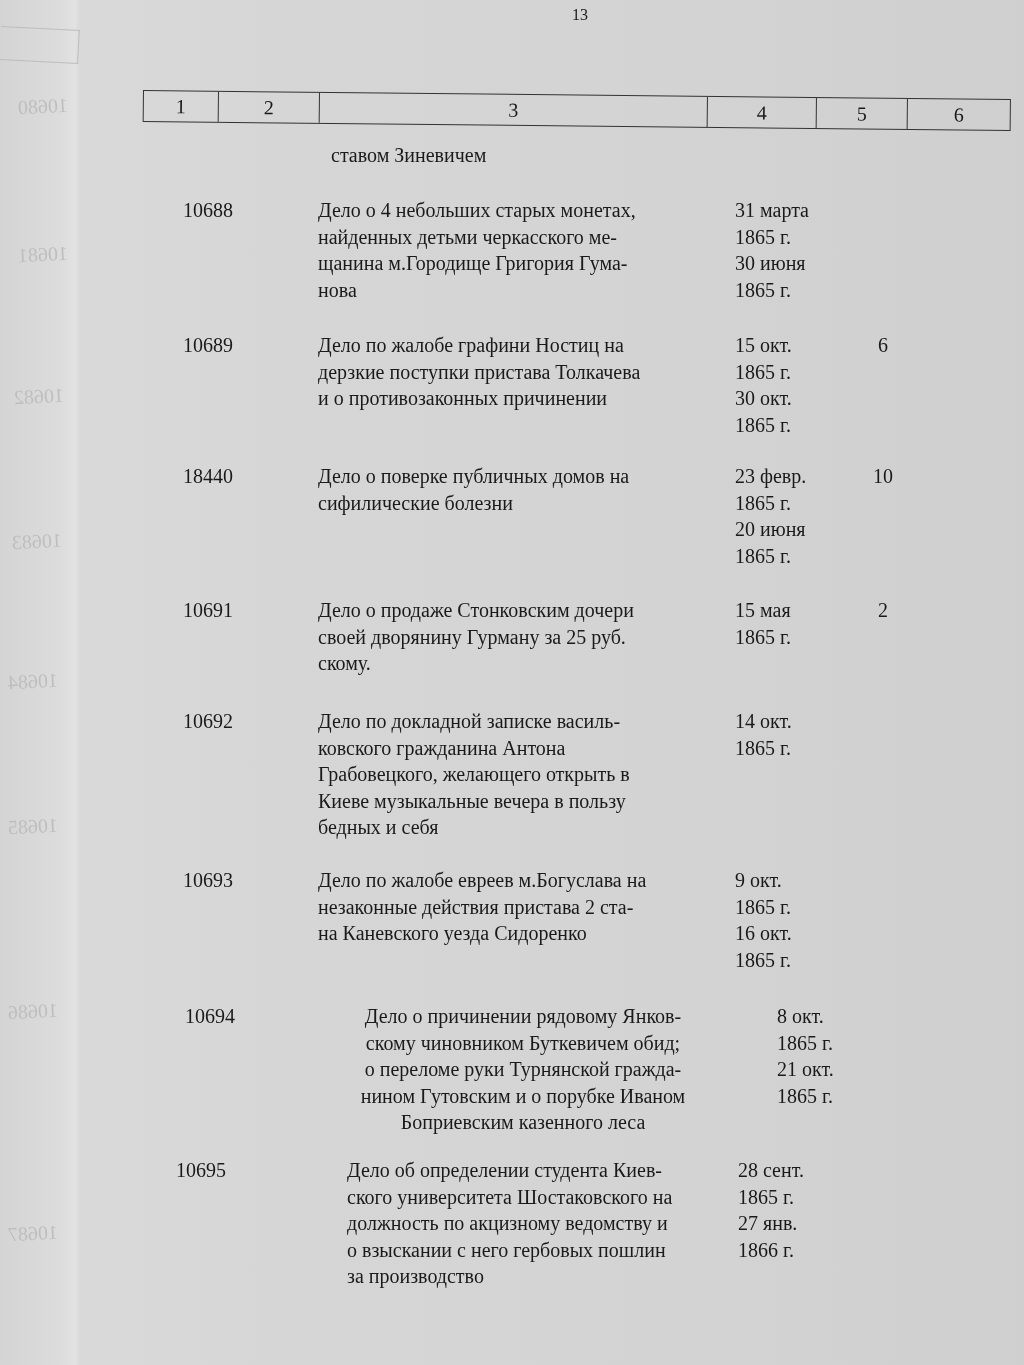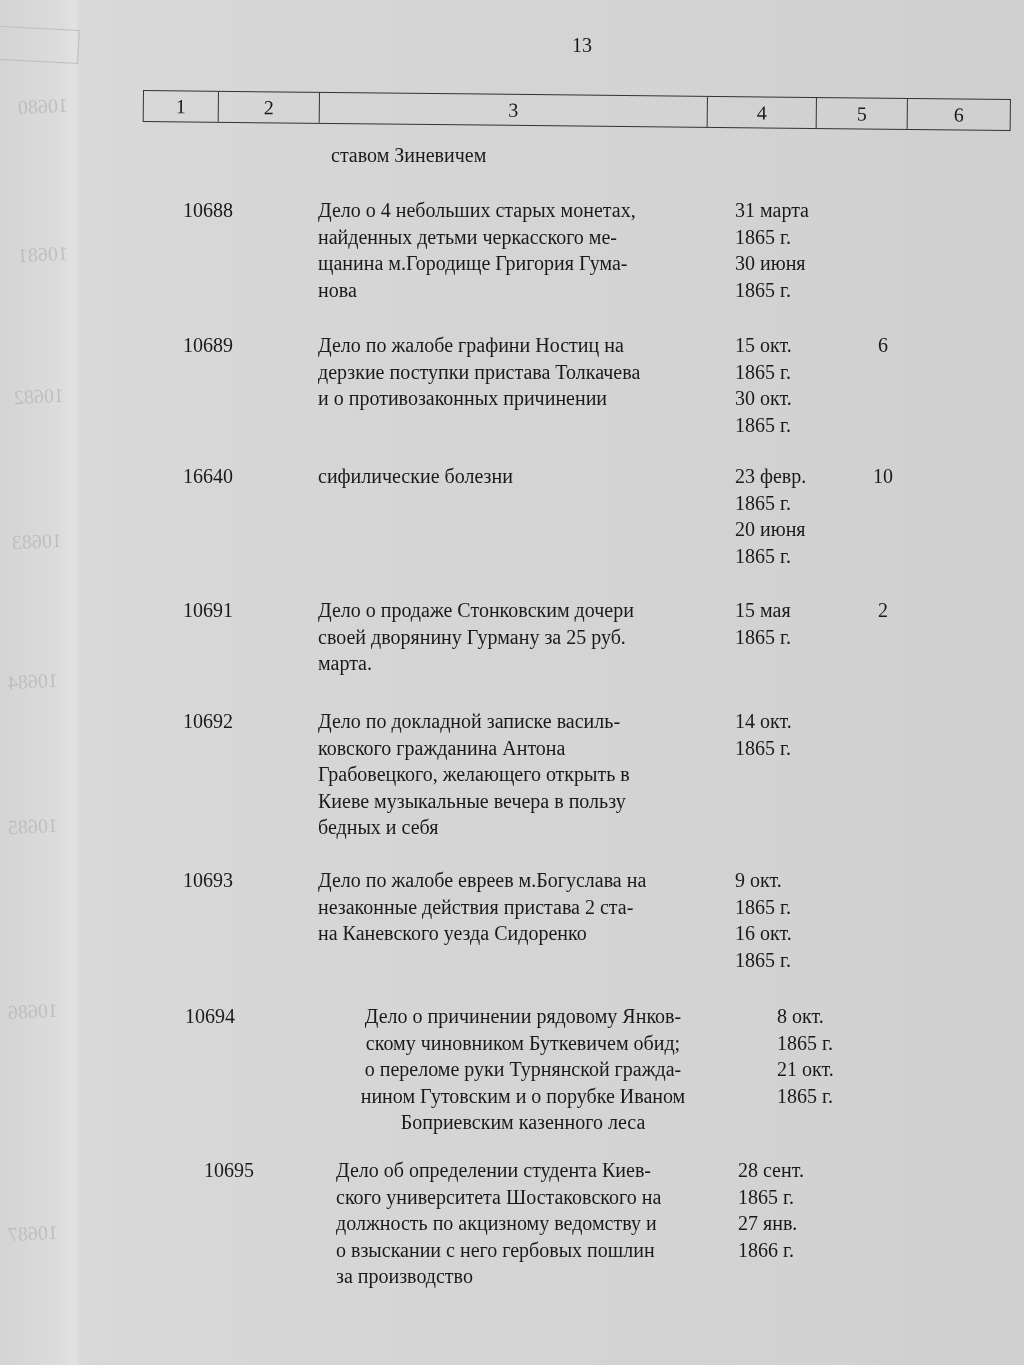--- a/index.html
+++ b/index.html
@@ -11,21 +11,21 @@
     }
     .ghost {
       position: absolute; color: #b8b8b8; font-size: 20px;
       transform: scaleX(-1) rotate(3deg); opacity: 0.8;
     }
     .ghost-table {
       position: absolute; left: 0; top: 28px; width: 78px; height: 32px;
       border: 1px solid #bdbdbd; border-left: none; transform: rotate(3deg);
     }
     .page-number {
-      position: absolute; left: 572px; top: 34px; font-size: 20px;
+      position: absolute; left: 572px; top: 6px; font-size: 16px;
     }
     .header-row {
       position: absolute; left: 143px; top: 90px; width: 866px; height: 30px;
       border: 1.5px solid #333; display: flex; transform: rotate(0.6deg);
       transform-origin: left top;
     }
     .hcell {
       border-right: 1.5px solid #333; display: flex; align-items: center;
       justify-content: center; font-size: 20px; height: 100%;
     }
@@ -92,39 +92,40 @@
   <div class="dates">
     <span class="line">15 окт.</span>
     <span class="line">1865 г.</span>
     <span class="line">30 окт.</span>
     <span class="line">1865 г.</span>
   </div>
   <span class="sheets">6</span>
 </div>
 
 <div class="entry" style="top:463px;">
-  <span class="num">16640</span>
+  <span class="num">18440</span>
   <div class="desc">
+    <span class="line">Дело о поверке публичных домов на</span>
     <span class="line">сифилические болезни</span>
   </div>
   <div class="dates">
     <span class="line">23 февр.</span>
     <span class="line">1865 г.</span>
     <span class="line">20 июня</span>
     <span class="line">1865 г.</span>
   </div>
   <span class="sheets">10</span>
 </div>
 
 <div class="entry" style="top:597px;">
   <span class="num">10691</span>
   <div class="desc">
     <span class="line">Дело о продаже Стонковским дочери</span>
     <span class="line">своей дворянину Гурману за 25 руб.</span>
-    <span class="line">марта.</span>
+    <span class="line">скому.</span>
   </div>
   <div class="dates">
     <span class="line">15 мая</span>
     <span class="line">1865 г.</span>
   </div>
   <span class="sheets">2</span>
 </div>
 
 <div class="entry" style="top:708px;">
   <span class="num">10692</span>
@@ -170,22 +171,22 @@
   <div class="dates" style="left:737px;margin-left:40px;">
     <span class="line">8 окт.</span>
     <span class="line">1865 г.</span>
     <span class="line">21 окт.</span>
     <span class="line">1865 г.</span>
   </div>
   <span class="sheets"></span>
 </div>
 
 <div class="entry" style="top:1157px;">
-  <span class="num" style="left:184px;text-align:center;">10695</span>
-  <div class="desc" style="left:336px;">
+  <span class="num" style="left:156px;text-align:center;">10695</span>
+  <div class="desc" style="left:347px;">
     <span class="line">Дело об определении студента Киев-</span>
     <span class="line">ского университета Шостаковского на</span>
     <span class="line">должность по акцизному ведомству и</span>
     <span class="line">о взыскании с него гербовых пошлин</span>
     <span class="line">за производство</span>
   </div>
   <div class="dates" style="left:738px;">
     <span class="line">28 сент.</span>
     <span class="line">1865 г.</span>
     <span class="line">27 янв.</span>

